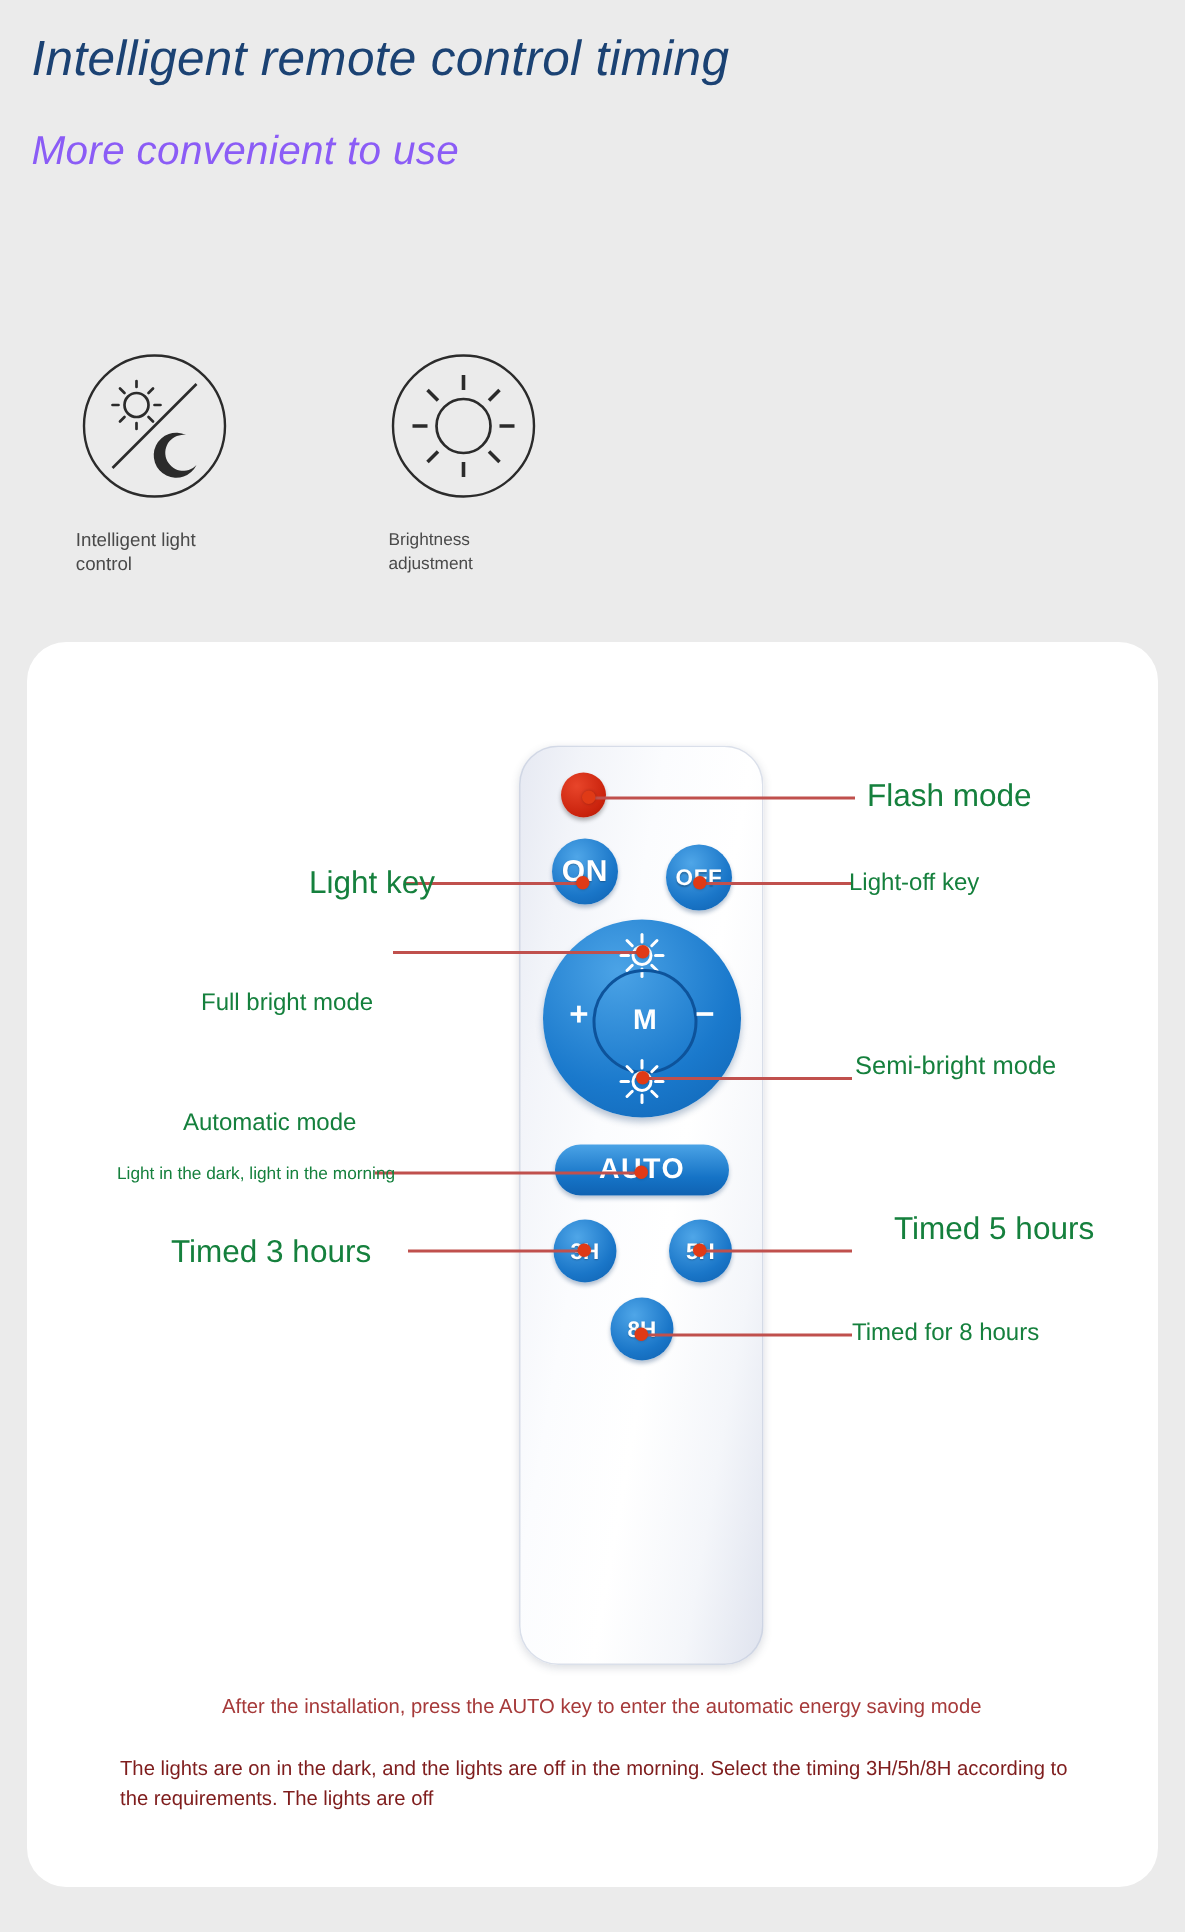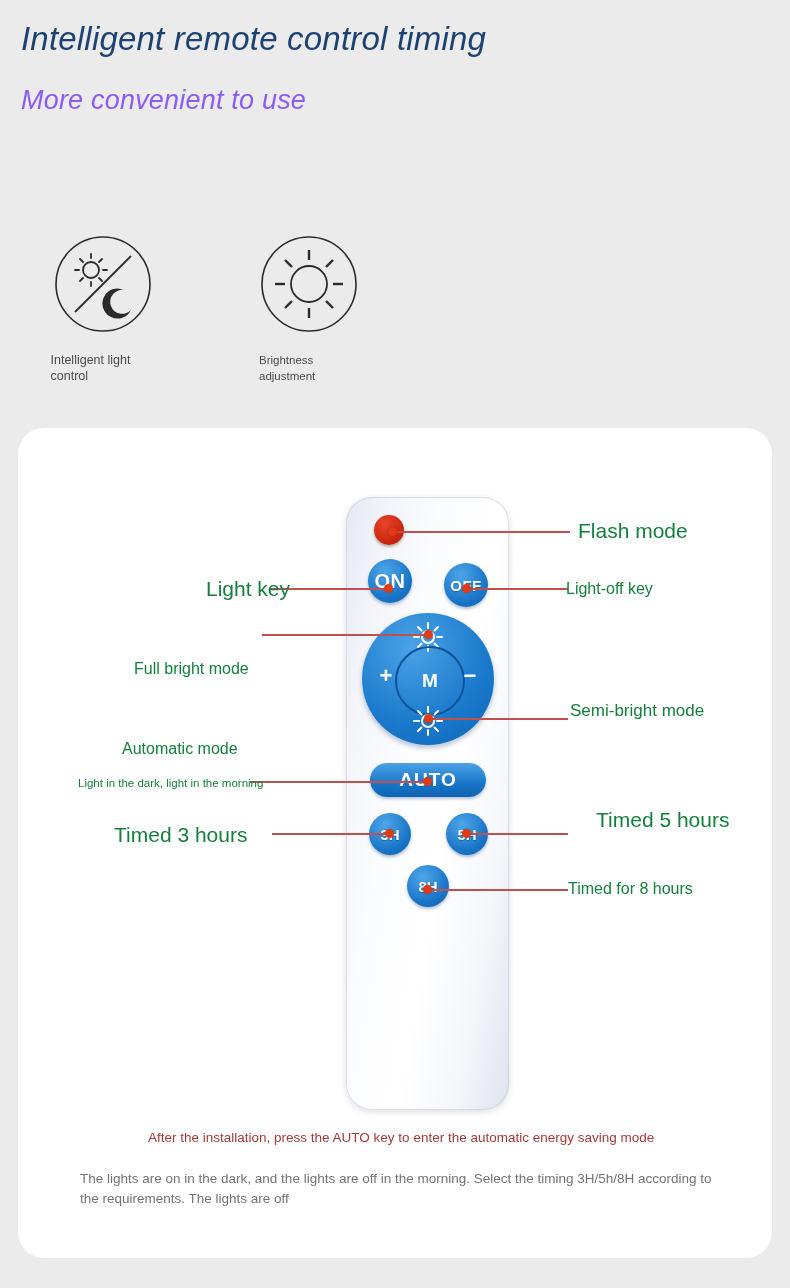--- a/index.html
+++ b/index.html
@@ -109,21 +109,21 @@
   .lbl.sm{font-size:11.5px;}
   .lbl.two{white-space:normal;width:135px;line-height:22px;font-size:17px;}
 
   
   .cap1{
     position:absolute;left:148px;top:1128px;width:520px;
     color:#a63a3a;font-size:13.5px;line-height:20px;
   }
   .cap2{
     position:absolute;left:80px;top:1169px;width:636px;
-    color:#737373;font-size:13.5px;line-height:20px;
+    color:#7f1d1d;font-size:13.5px;line-height:20px;
   }
 </style>
 </head>
 <body>
 
 <div class="page">
 
   <div class="headings">
     <div class="h1">Intelligent remote control timing</div>
     <div class="h2">More convenient to use</div>

